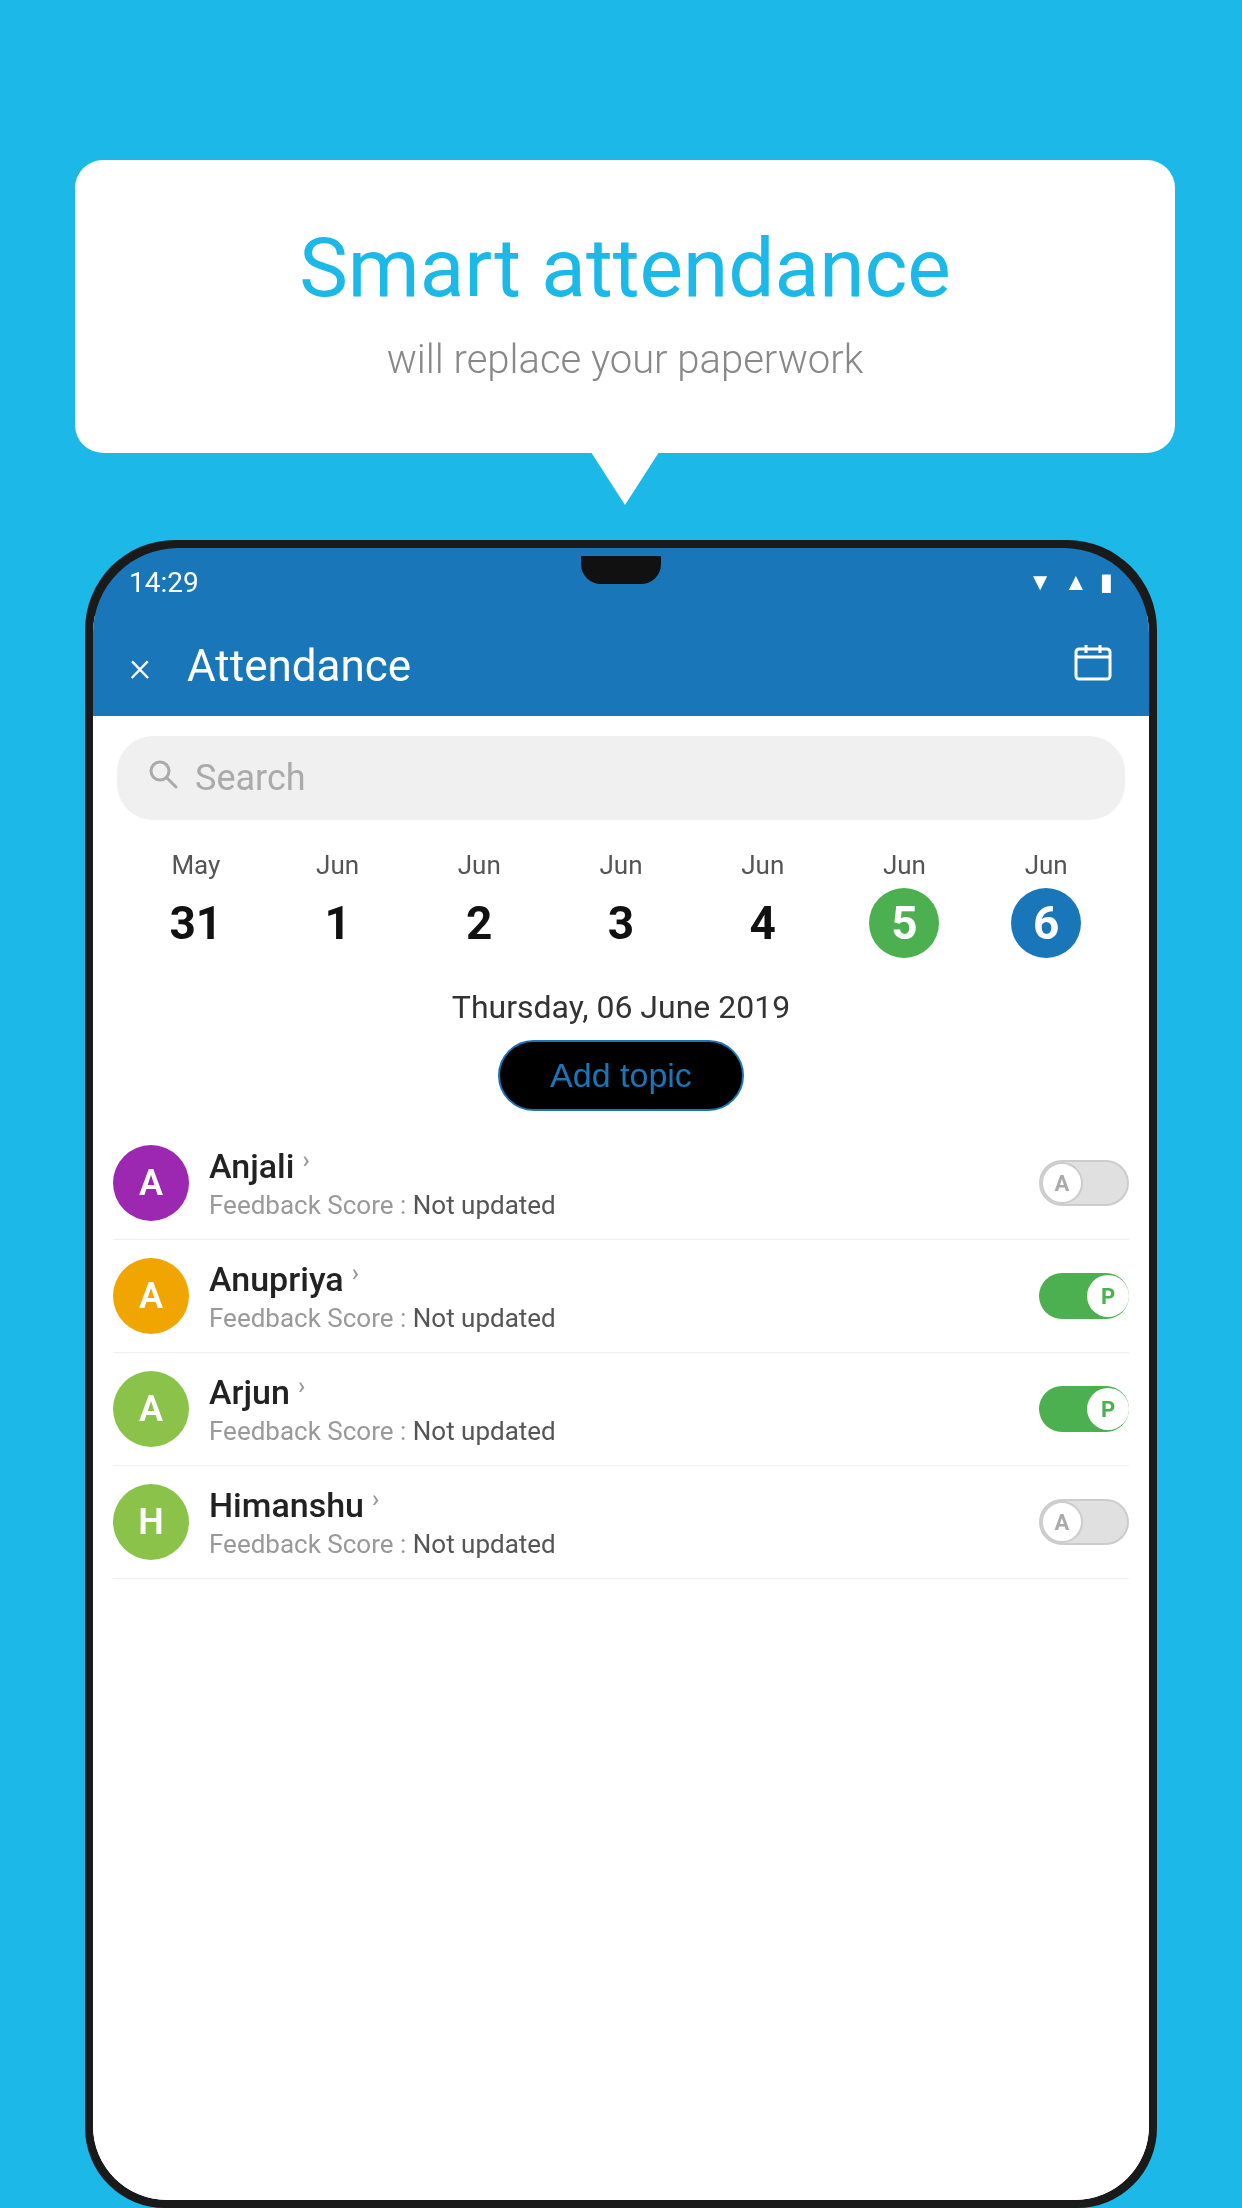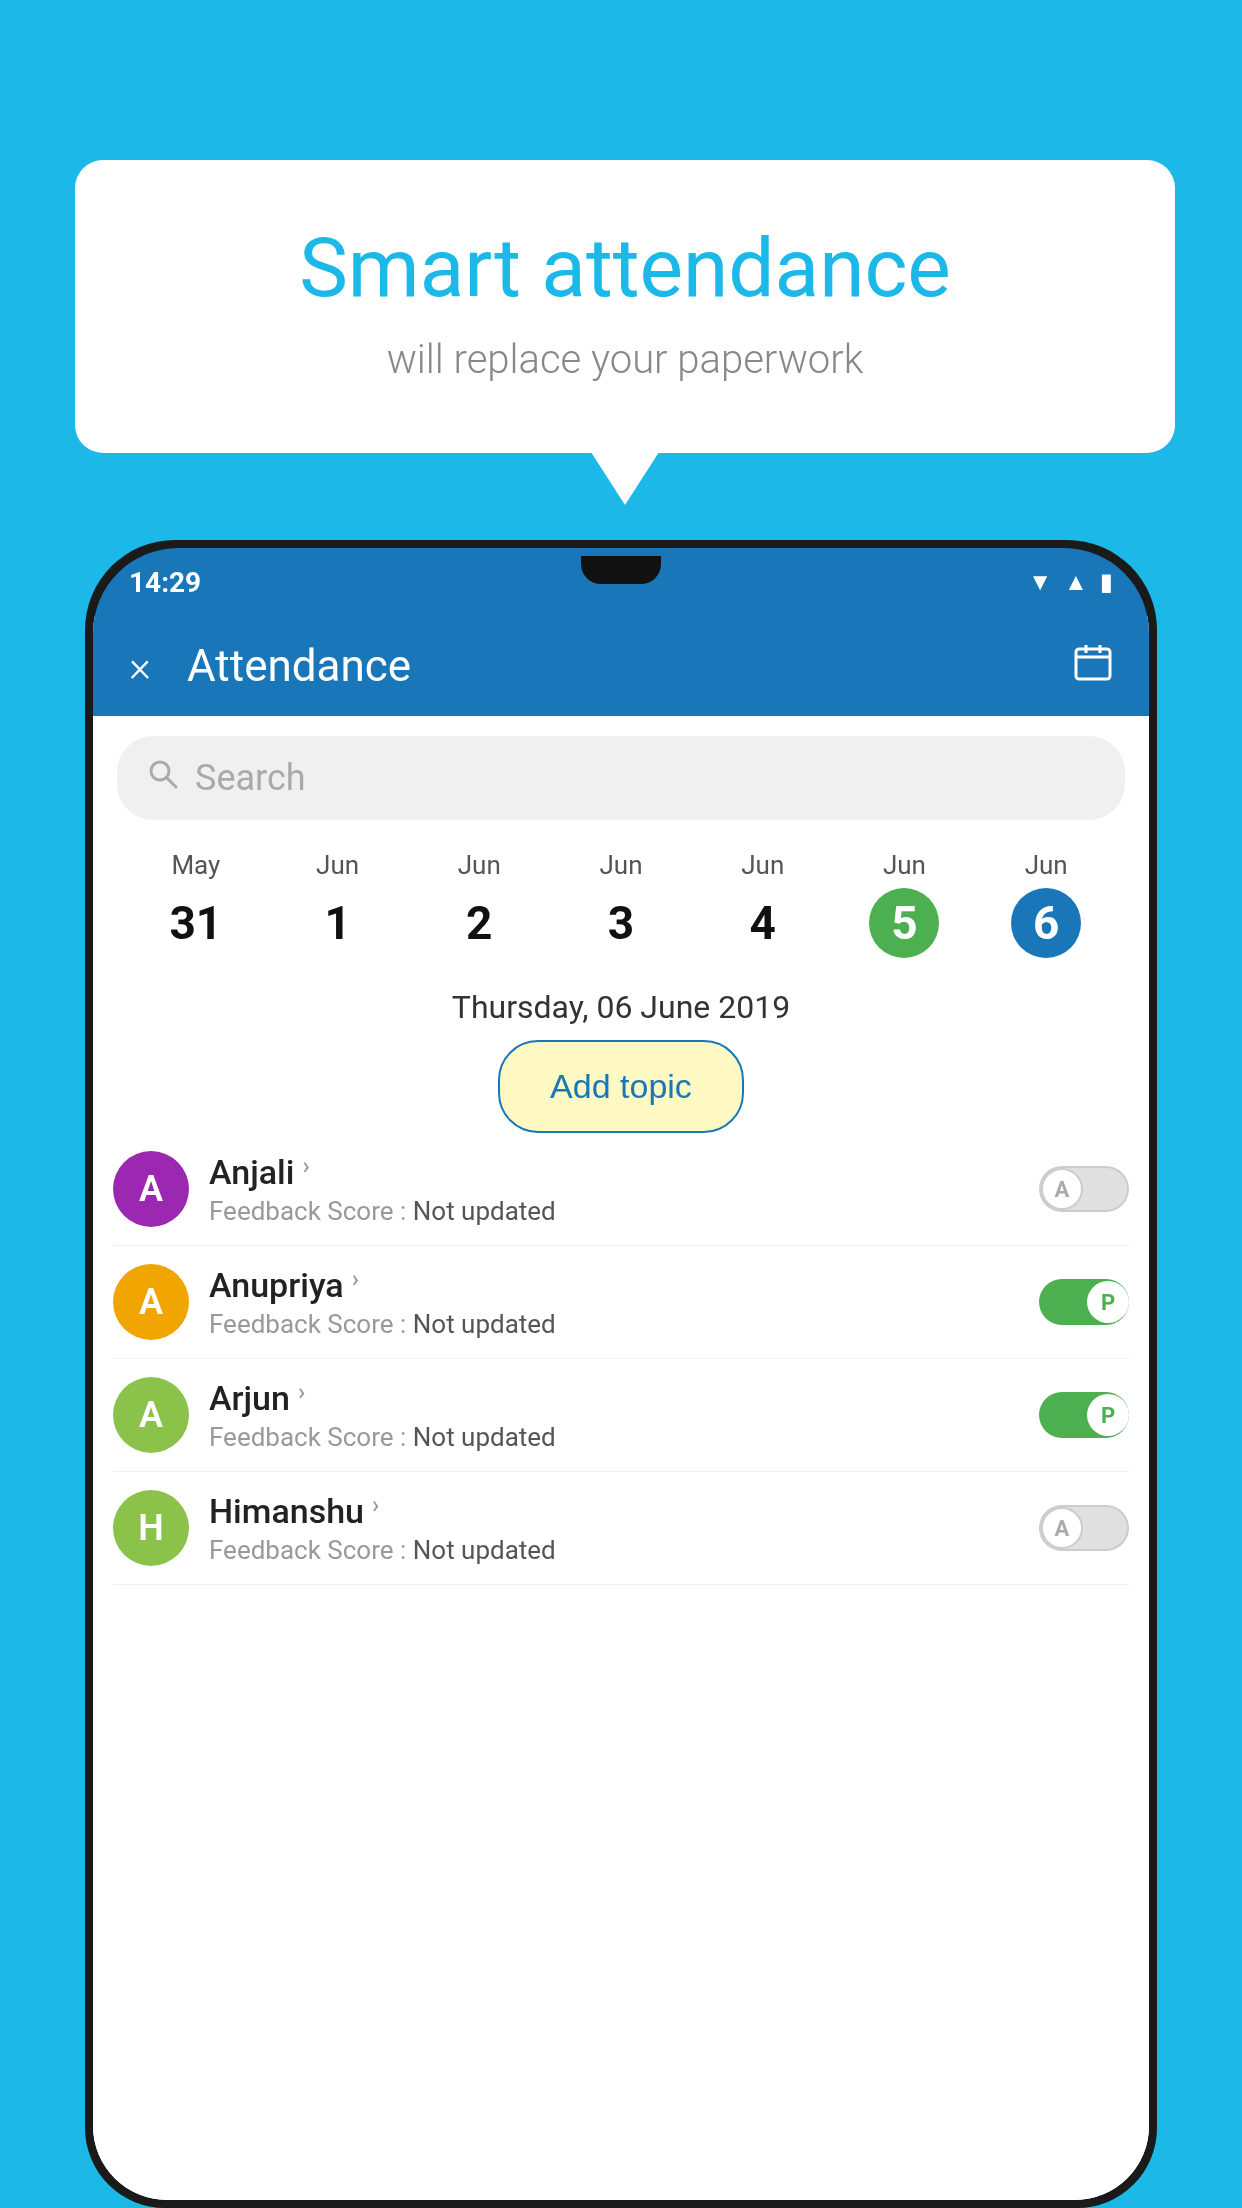--- a/index.html
+++ b/index.html
@@ -75,21 +75,21 @@
       background: #1976b8;
       height: 68px;
       display: flex;
       align-items: center;
       padding: 0 36px;
       position: relative;
     }
     .status-time {
       color: white;
       font-size: 28px;
-      font-weight: 700;
+      font-weight: 400;
     }
     .status-icons {
       position: absolute;
       right: 36px;
       display: flex;
       align-items: center;
       gap: 12px;
     }
     .status-icons span {
       color: white;
@@ -205,28 +205,28 @@
     .selected-date-label {
       text-align: center;
       font-size: 32px;
       color: #333;
       margin: 20px 0 14px;
     }
 
     
     .add-topic-btn {
       display: block;
-      margin: 0 auto 0;
+      margin: 0 auto 16px;
       width: fit-content;
-      padding: 25px 50px;
+      padding: 14px 50px;
       border: 2px solid #1976b8;
       border-radius: 40px;
       font-size: 34px;
       color: #1976b8;
-      background: #fef9c3;
+      background: #000000;
       cursor: pointer;
     }
 
     
     .avg-feedback {
       text-align: center;
       font-size: 30px;
       color: #777;
       margin-bottom: 16px;
     }

